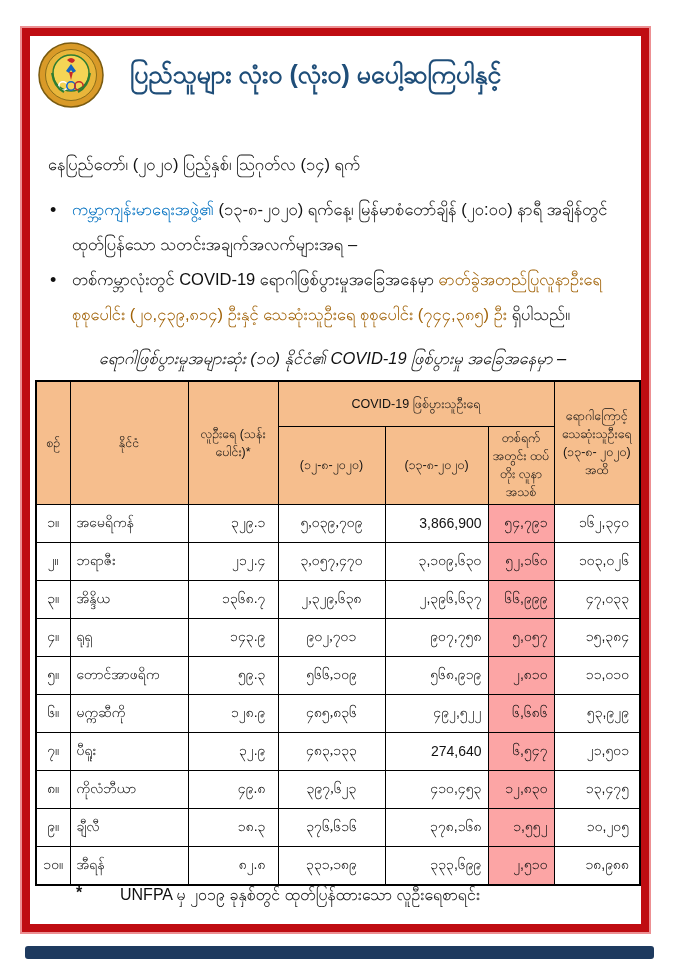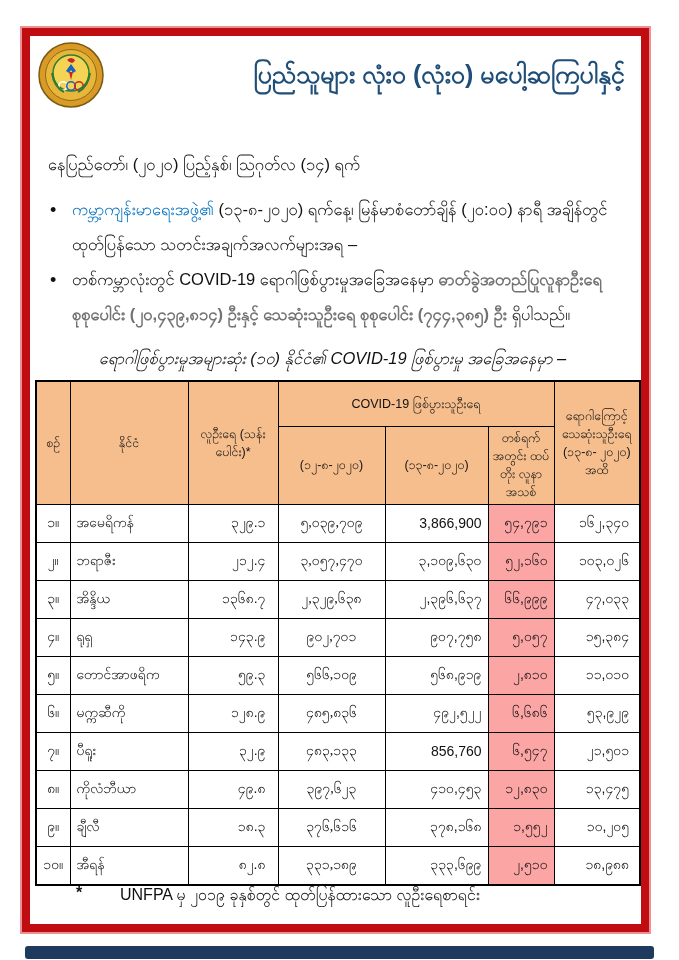--- a/index.html
+++ b/index.html
@@ -10,32 +10,32 @@
   }
   .frame{
     position:absolute;left:22px;top:28px;width:611px;height:888px;
     background:#fff;border:8px solid #bf0d12;outline:2px solid #ec9093;
   }
   .inner{position:absolute;inset:0;}
   
   .seal{position:absolute;left:8px;top:6px;width:66px;height:66px;}
   .doc-title{
     position:absolute;left:100px;right:16px;top:22px;margin:0;
-    text-align:right;font-size:25px;font-weight:bold;color:#1f4e79;
+    text-align:left;font-size:25px;font-weight:bold;color:#1f4e79;
     line-height:1.3;
   }
   
   .dateline{position:absolute;left:18px;top:118px;font-size:16.5px;}
   .bullet{position:absolute;left:20px;display:flex;align-items:flex-start;}
   .bullet .dot{width:22px;font-size:18px;line-height:2.1;flex:0 0 22px;color:#111;}
   .bullet .btxt{font-size:16.5px;line-height:2.1;width:566px;}
   .b1{top:156px;}
   .b2{top:226px;}
   .who-blue{color:#0070c0;}
-  .alert-red{color:#737373;font-weight:bold;}
+  .alert-red{color:#a16207;font-weight:normal;}
   .table-intro{
     position:absolute;left:0;right:6px;top:312px;text-align:center;
     font-size:16.5px;
     font-style:italic;
   }
   
   table.stats{
     position:absolute;left:5px;top:344px;width:604px;
     border-collapse:collapse;table-layout:fixed;
     border:2px solid #000;
@@ -181,21 +181,21 @@
             <td class="c3">၄၈၅,၈၃၆</td>
             <td class="c4">၄၉၂,၅၂၂</td>
             <td class="c5">၆,၆၈၆</td>
             <td class="c6">၅၃,၉၂၉</td>
           </tr>
           <tr>
             <td class="c0">၇။</td>
             <td class="c1">ပီရူး</td>
             <td class="c2">၃၂.၉</td>
             <td class="c3">၄၈၃,၁၃၃</td>
-            <td class="c4">856,760</td>
+            <td class="c4">274,640</td>
             <td class="c5">၆,၅၄၇</td>
             <td class="c6">၂၁,၅၀၁</td>
           </tr>
           <tr>
             <td class="c0">၈။</td>
             <td class="c1">ကိုလံဘီယာ</td>
             <td class="c2">၄၉.၈</td>
             <td class="c3">၃၉၇,၆၂၃</td>
             <td class="c4">၄၁၀,၄၅၃</td>
             <td class="c5">၁၂,၈၃၀</td>

